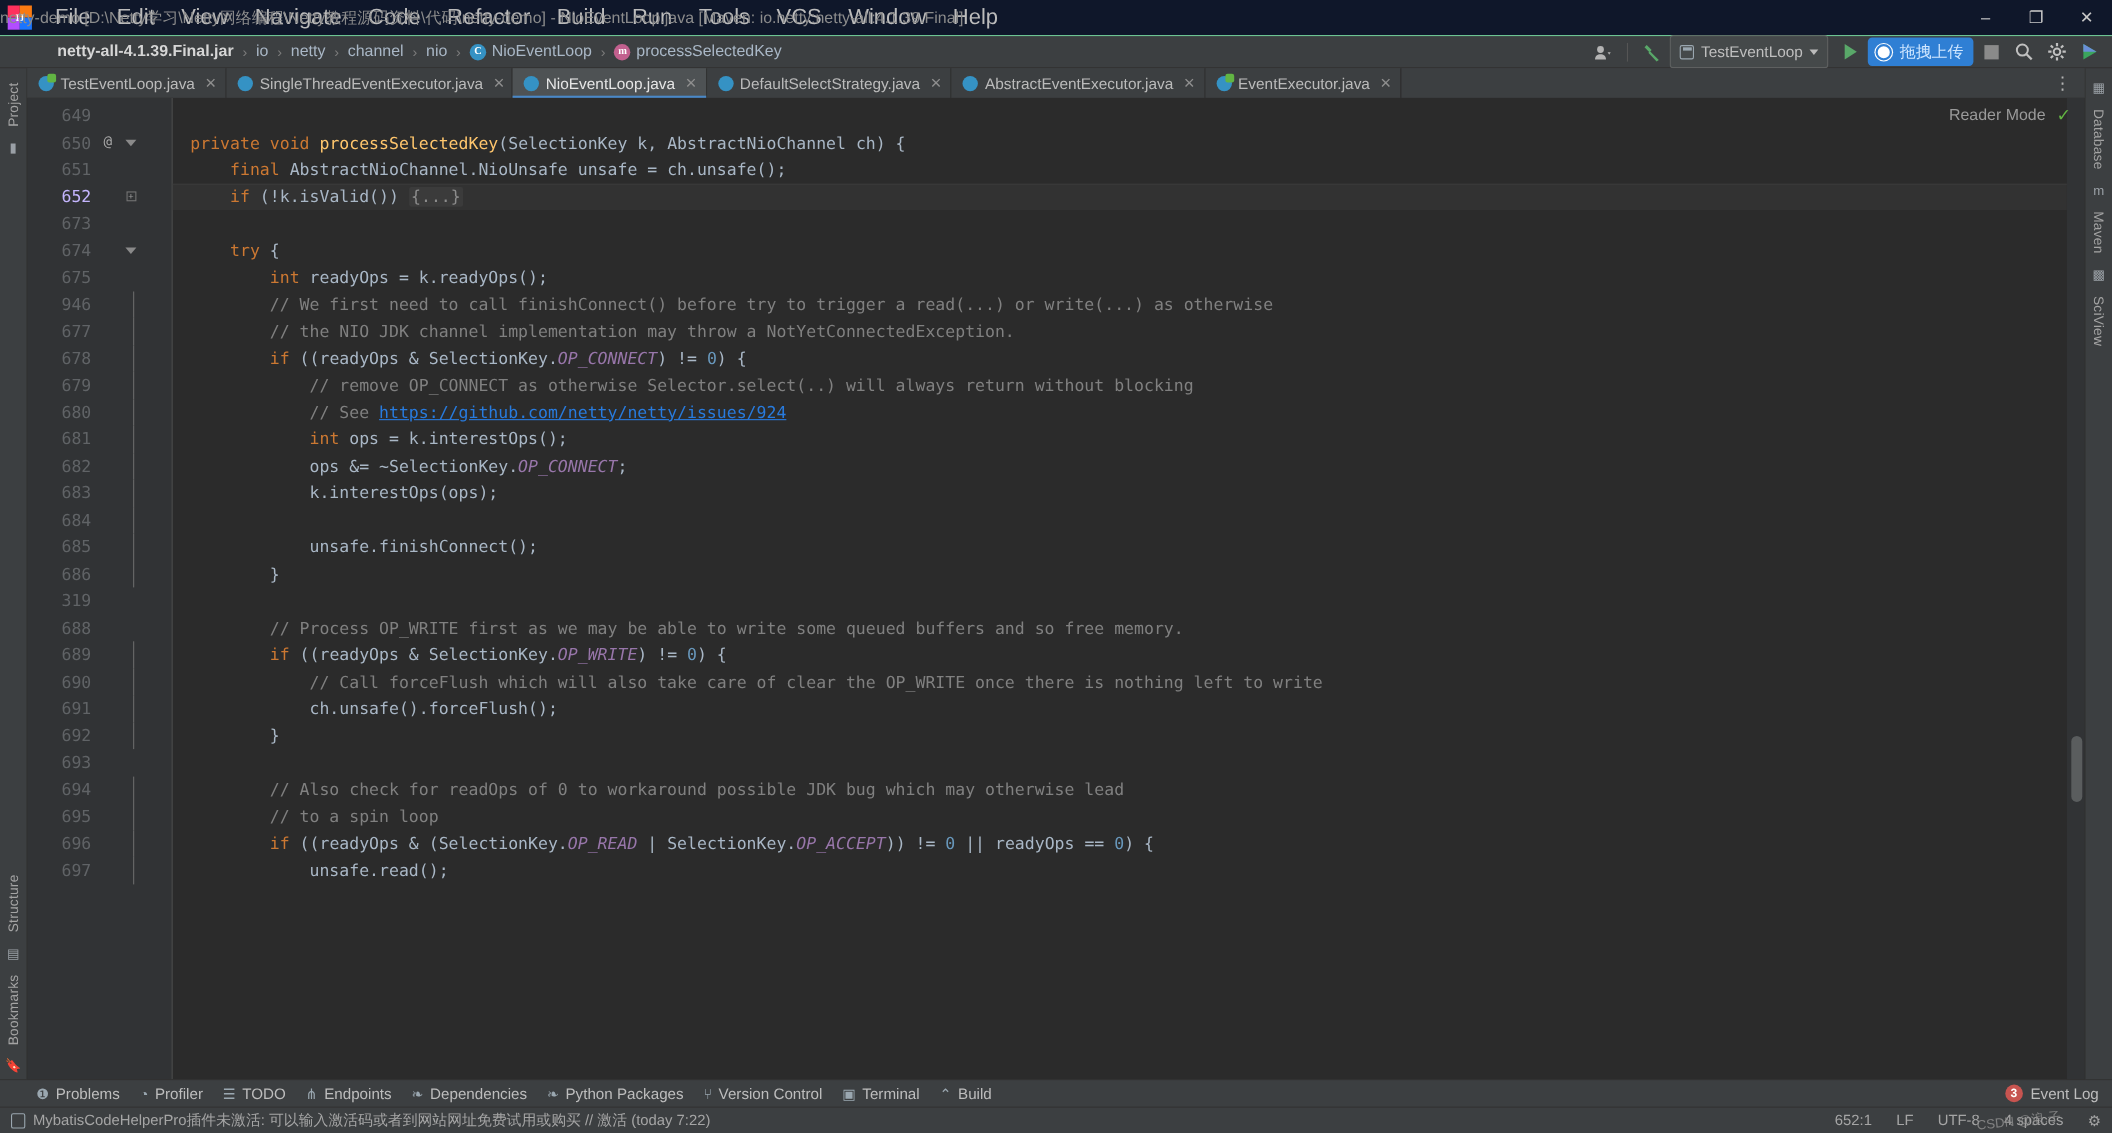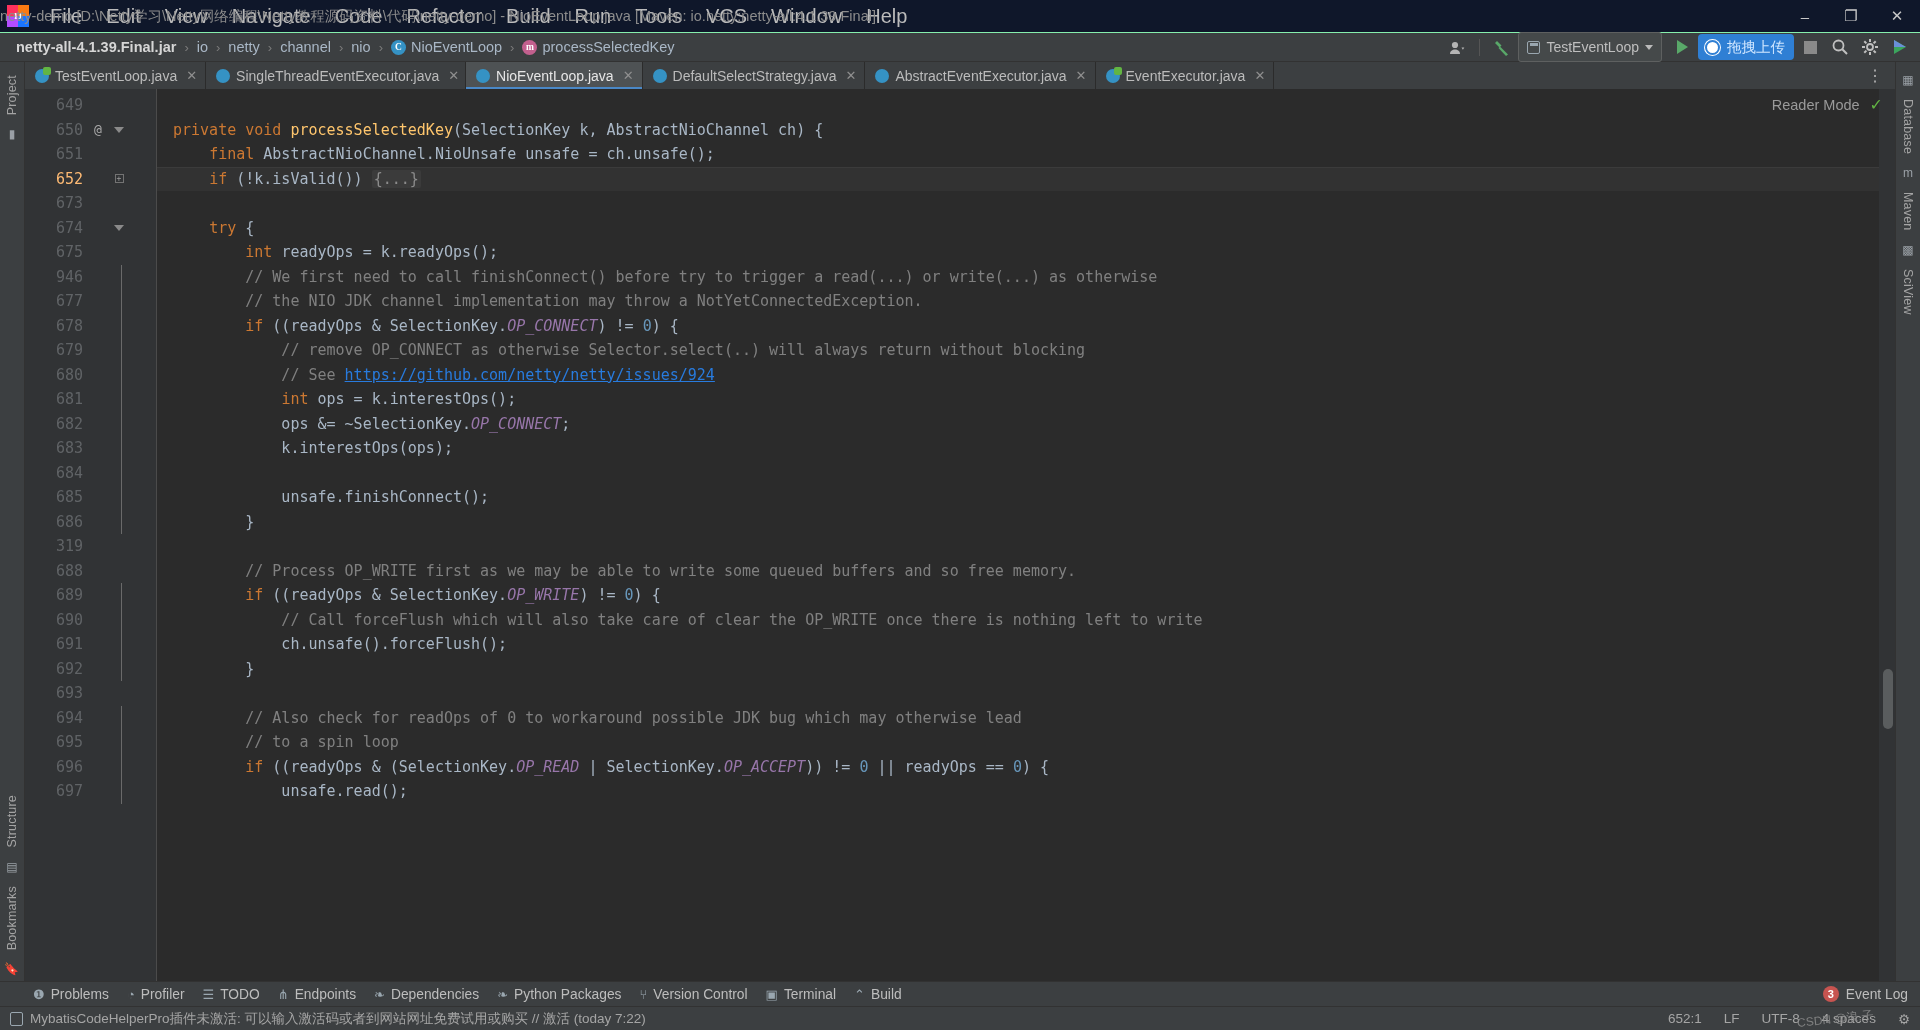--- a/index.html
+++ b/index.html
@@ -37,21 +37,21 @@
   .winbtn { width: 46px; height: 33px; display:flex; align-items:center; justify-content:center;
     color:#c8c8c8; font-size: 15px; }
 
   
   .navbar {
     height: 29px; flex: 0 0 29px; background: #3c3f41; display:flex; align-items:center;
     padding-left: 12px; border-bottom: 1px solid #323232; position: relative;
   }
   .crumbs { display:flex; align-items:center; gap: 0px; }
   .crumb { color:#a9b7c6; font-size:14.5px; display:flex; align-items:center; padding: 1px 4px; white-space:nowrap;}
-  .crumb.first { font-weight: bold; color:#d6d6d6; }
+  .crumb.first { font-weight: bold; color:#d6d6d6;margin-left:36px; }
   .crumb-sep { color:#7b7b7b; font-size:13px; padding:0 4px; }
   .cicon { width:15px; height:15px; border-radius:50%; display:inline-flex; align-items:center;
     justify-content:center; font-size:9.5px; color:#fff; margin-right:5px; font-weight:bold;
     font-family:"Liberation Serif", serif;}
   .cicon.cls { background:#3592c4; }
   .cicon.mth { background:#c2608e; }
   .nav-right { margin-left:auto; display:flex; align-items:center; height:29px; padding-right:6px; gap:2px;}
   .nav-ico { width:28px; height:25px; display:flex; align-items:center; justify-content:center; color:#b4b4b4;}
   .vsep { width:1px; height:17px; background:#555; margin:0 6px; }
   .runconf {
@@ -102,21 +102,21 @@
   .tabs-more { margin-left:auto; display:flex; align-items:center; padding: 0 10px; color:#b4b4b4; font-size:16px; letter-spacing:2px;}
 
   
   .coderegion { flex:1 1 auto; display:flex; min-height:0; position:relative; background:#2b2b2b; }
   .gutter {
     flex:0 0 132px; background:#313335; position:relative; padding-top:4px;
     font-family:"DejaVu Sans Mono","Liberation Mono",monospace; font-size:15px; color:#606366;
   }
   .gline { height:24.5px; display:flex; align-items:center; }
   .gnum { width:62px; text-align:right; padding-right:4px; color:#606366; }
-  .gnum.cur { color:#fdba74; }
+  .gnum.cur { color:#c4b5fd; }
   .gann { width:22px; text-align:center; color:#a9a9a9; font-size:13px; }
   .gfold { width:20px; display:flex; align-items:center; justify-content:center; }
   .foldbox { width:9px;height:9px; border:1px solid #737373; color:#9b9b9b; font-size:8px; line-height:7px; text-align:center;}
   .foldarrow { width:0;height:0;border-left:5px solid transparent;border-right:5px solid transparent;border-top:6px solid #8a8a8a;}
   .foldbar { width:1px; background:#6a6a6a; height:24.5px; margin-left:4px; }
   .gutter-rule { position:absolute; right:0; top:0; bottom:0; width:1px; background:#4b4b4b;}
 
   .codearea {
     flex:1 1 auto; position:relative; padding-top:4px; overflow:hidden;
     font-family:"DejaVu Sans Mono","Liberation Mono",monospace; font-size:15px; color:#a9b7c6;

